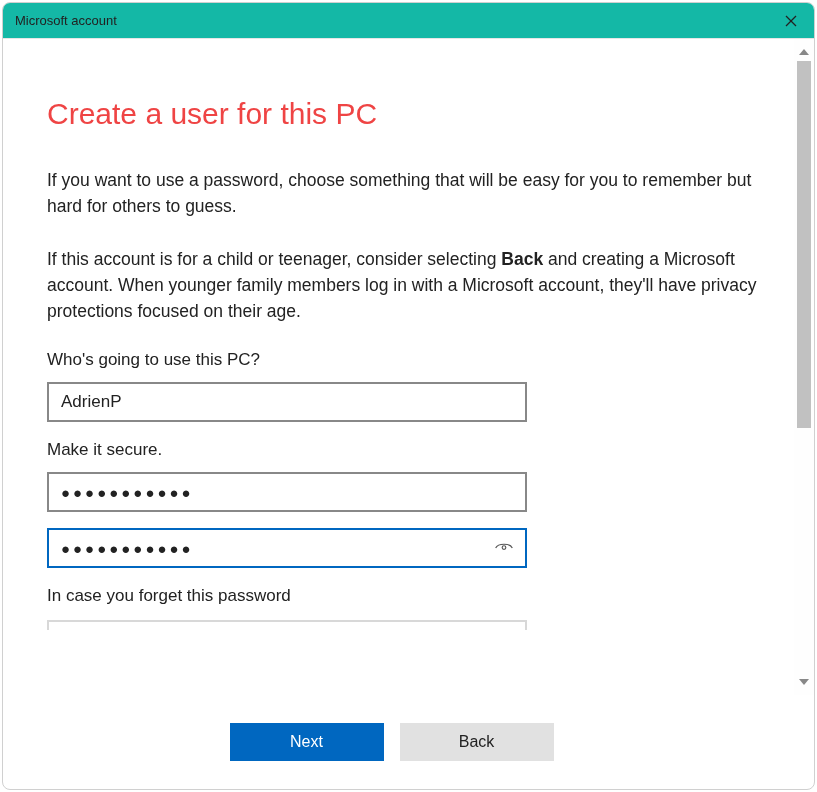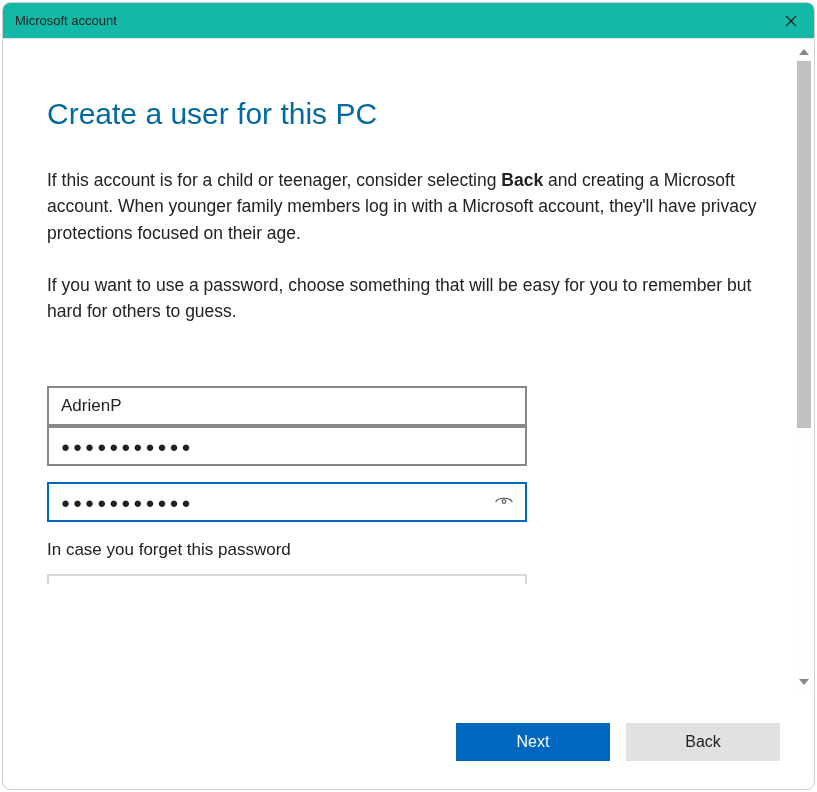--- a/index.html
+++ b/index.html
@@ -83,21 +83,21 @@
     position: absolute;
     top: 0;
     left: 0;
     width: 14px;
     height: 60%;
     background: #c1c1c1;
   }
   h1 {
     font-size: 30px;
     font-weight: 350;
-    color: #0369a1;
+    color: #ef4444;
     margin: 0 0 36px 0;
   }
   .para {
     font-size: 17.5px;
     color: #222;
     line-height: 1.5;
     margin: 0 0 26px 0;
     max-width: 720px;
   }
   .para strong { font-weight: 700; }
@@ -109,21 +109,20 @@
   .text-input {
     width: 480px;
     height: 40px;
     border: 2px solid #888;
     background: #fff;
     font-size: 17px;
     padding: 0 12px;
     font-family: inherit;
     color: #222;
     outline: none;
-    margin-top: 36px;
   }
   .pw-wrap {
     width: 480px;
     height: 40px;
     border: 2px solid #888;
     display: flex;
     align-items: center;
     padding: 0 10px 0 12px;
     margin-bottom: 16px;
     position: relative;
@@ -149,21 +148,21 @@
     height: 10px;
     border-top: 2px solid #d8d8d8;
     border-left: 2px solid #d8d8d8;
     border-right: 2px solid #d8d8d8;
     margin-top: 14px;
   }
   .footer {
     height: 94px;
     display: flex;
     align-items: flex-start;
-    justify-content: flex-end;
+    justify-content: center;
     gap: 16px;
     padding: 28px 34px 0 0;
   }
   .btn {
     width: 154px;
     height: 38px;
     font-size: 16px;
     font-family: inherit;
     border: none;
     cursor: default;
@@ -188,28 +187,30 @@
       </svg>
     </div>
   </div>
 
   <div class="content-row">
 
     <div class="content-area">
 
       <h1>Create a user for this PC</h1>
 
+      <p class="para">If you want to use a password, choose something that will be easy for you to remember but hard for others to guess.</p>
+
       <p class="para">
         <span>If this account is for a child or teenager, consider selecting </span><strong>Back</strong><span> and creating a Microsoft account. When younger family members log in with a Microsoft account, they'll have privacy protections focused on their age.</span>
       </p>
 
-      <p class="para">If you want to use a password, choose something that will be easy for you to remember but hard for others to guess.</p>
-
+      <div class="label">Who's going to use this PC?</div>
       <input class="text-input" type="text" value="AdrienP" style="">
 
+      <div class="label">Make it secure.</div>
 
       <div class="pw-wrap">
         <div class="pw-dots">●●●●●●●●●●●</div>
       </div>
 
       <div class="pw-wrap focused">
         <div class="pw-dots">●●●●●●●●●●●</div>
         <div class="reveal-icon">
           <svg viewBox="0 0 24 24" width="20" height="20">
             <path d="M2 12 C5 6 19 6 22 12" fill="none" stroke="#555" stroke-width="1.4"></path>

